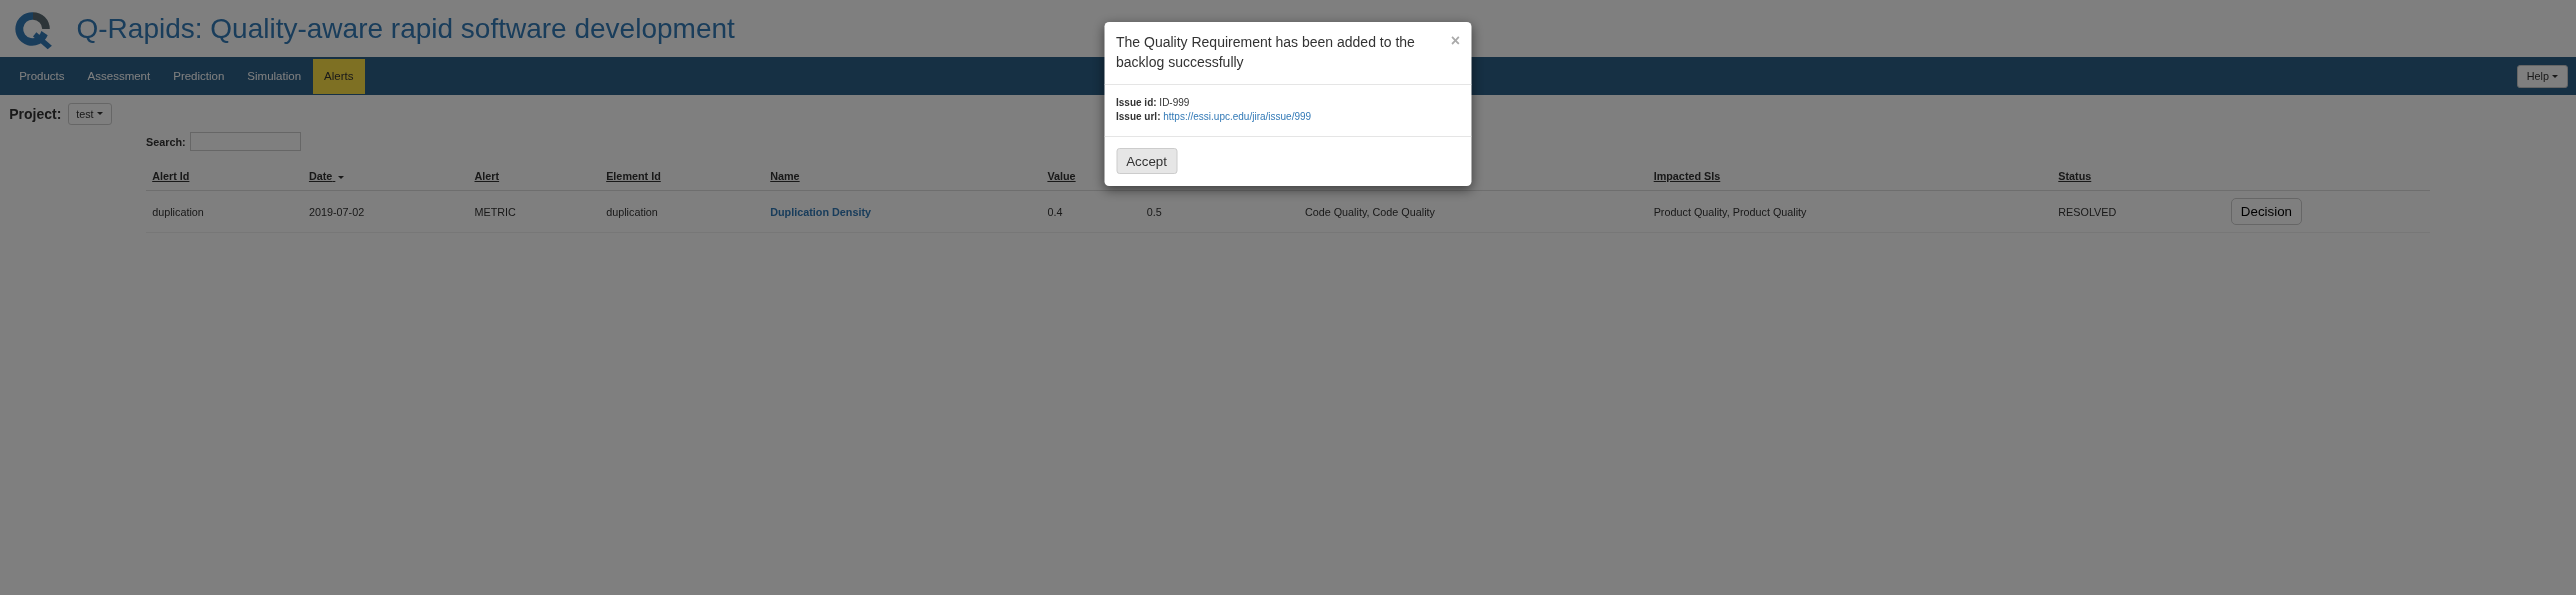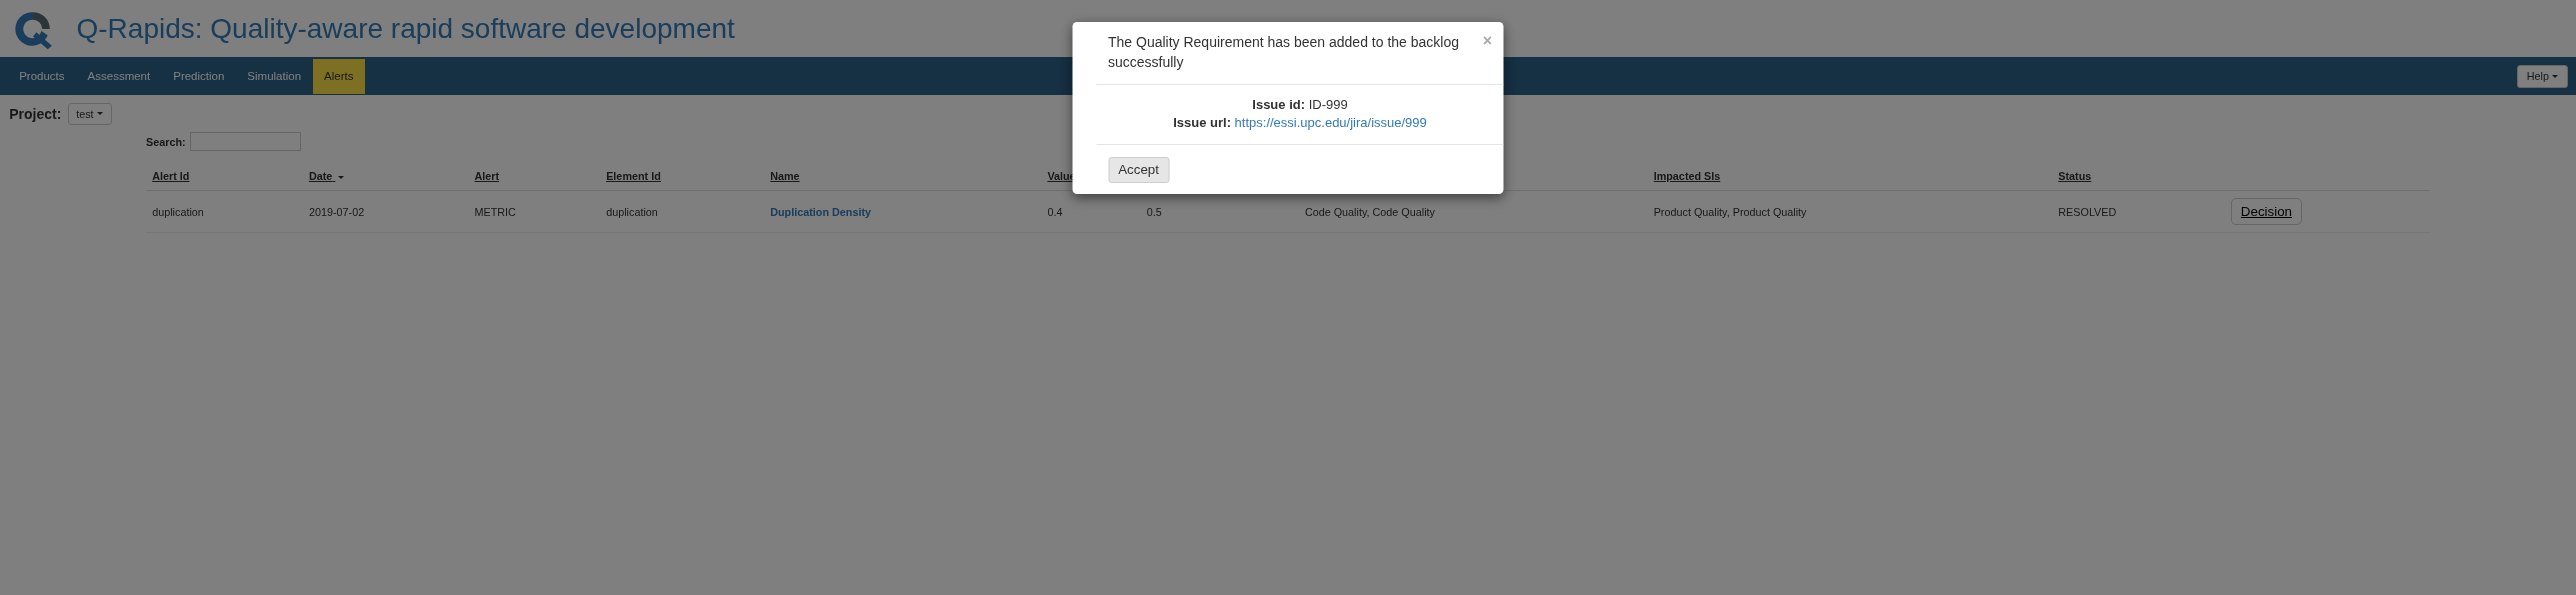--- a/index.html
+++ b/index.html
@@ -23,28 +23,28 @@
 .table-area { padding: 0 146px 15.4px 146px; }
 .search-row { display: flex; align-items: center; gap: 4.6px; margin-bottom: 11.5px; }
 .search-label { font-weight: bold; }
 .search-input { border: 0.8px solid #ccc; padding: 3.1px 4.6px; width: 111px; height: 18.5px; }
 
 table { width: 100%; border-collapse: collapse; }
 thead th { text-align: left; padding: 7.7px 6.2px; font-weight: bold; border-bottom: 1.5px solid #ddd; font-size: 10.8px; text-decoration: underline; }
 tbody td { padding: 7.7px 6.2px; border-bottom: 0.8px solid #eee; vertical-align: middle; }
 .link-cell { color: #337ab7; cursor: pointer; font-weight: bold; }
 .sort-caret { margin-left: 2.3px; }
-.decision-btn { border: 0.8px solid #ccc; background: #fff; padding: 4.6px 9.2px; border-radius: 5px; cursor: pointer; text-decoration: underline; }
+.decision-btn { border: 0.8px solid #ccc; background: #fff; padding: 4.6px 9.2px; border-radius: 5px; cursor: pointer; }
 
 .overlay { position: fixed; inset: 0; background: rgba(0,0,0,0.5); z-index: 1000; }
-.modal { position: fixed; top: 21.5px; left: 50%; transform: translateX(-50%); width: 431px; background: #fff; border-radius: 4.6px; box-shadow: 0 3.8px 11.5px rgba(0,0,0,0.5); z-index: 1001; overflow: hidden; padding-left: 24px; }
+.modal { position: fixed; top: 21.5px; left: 50%; transform: translateX(-50%); width: 367px; background: #fff; border-radius: 4.6px; box-shadow: 0 3.8px 11.5px rgba(0,0,0,0.5); z-index: 1001; overflow: hidden; }
 .modal-header { padding: 11.5px 11.5px; border-bottom: 0.8px solid #e5e5e5; display: flex; justify-content: space-between; align-items: flex-start; }
 .modal-title { font-size: 14px; font-weight: 500; line-height: 1.4; padding-right: 15.4px; }
 .modal-close { color: #aaa; font-size: 16px; font-weight: bold; cursor: pointer; line-height: 1; background: none; border: none; }
-.modal-body { padding: 11.5px; font-size: 13px; line-height: 1.4; text-align: center; }
+.modal-body { padding: 11.5px; font-size: 10px; line-height: 1.4; }
 .modal-body .row-label { font-weight: bold; }
 .modal-link { color: #337ab7; cursor: pointer; }
 .modal-footer { padding: 11.5px; border-top: 0.8px solid #e5e5e5; display: flex; }
 .accept-btn { background: #e6e6e6; border: 0.8px solid #ccc; padding: 4.6px 9.2px; border-radius: 3.1px; cursor: pointer; color: #333; }
 </style>
 </head>
 <body>
 
 <div class="header-top">
   <div class="logo">

